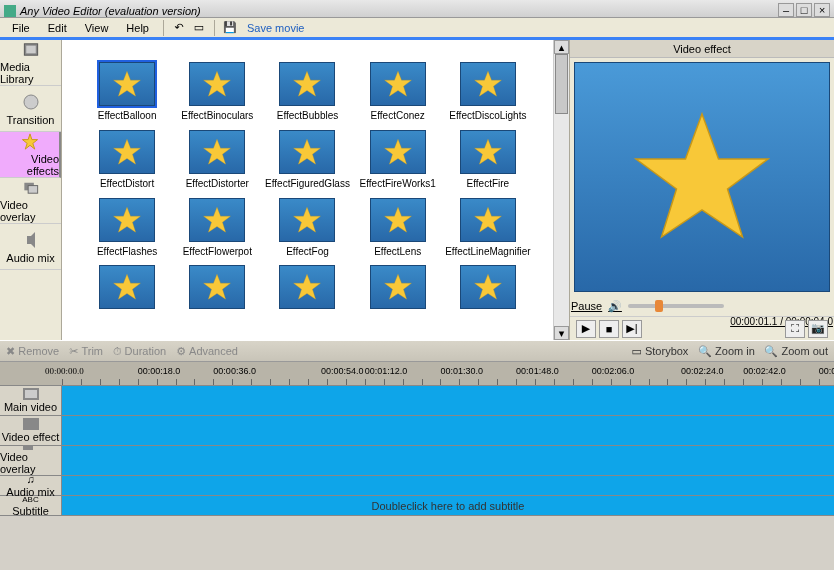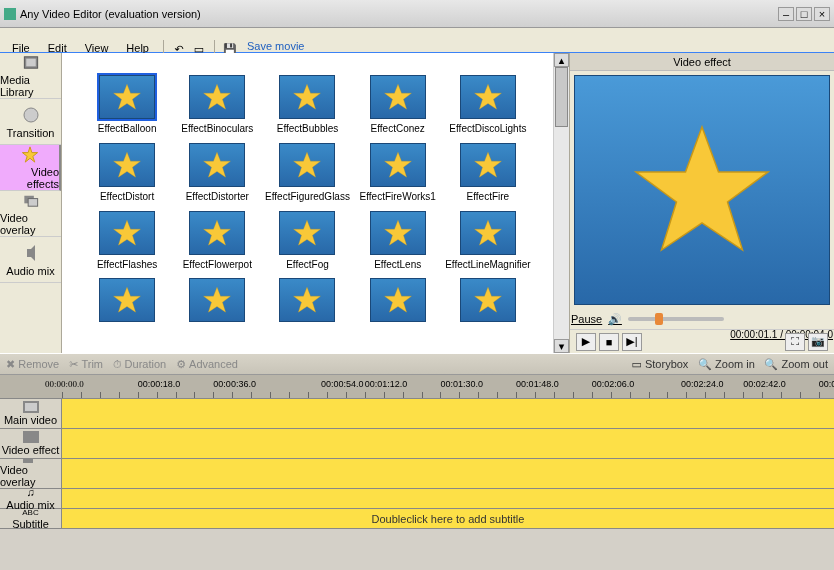--- a/index.html
+++ b/index.html
@@ -1,22 +1,22 @@
 <!DOCTYPE html>
 <html><head>
 <meta charset="utf-8">
 <style>
 * { margin: 0; padding: 0; box-sizing: border-box; font-family: Tahoma, sans-serif; font-size: 11px; }
 body { background: #d4d0c8; width: 834px; height: 570px; overflow: hidden; }
-.titlebar { height: 28px; background: linear-gradient(#e8e8e8,#d0d0d0); display: flex; align-items: center; padding: 0 4px; border-bottom: 1px solid #999; }
+.titlebar { height: 18px; background: linear-gradient(#e8e8e8,#d0d0d0); display: flex; align-items: flex-end; padding: 0 4px; border-bottom: 1px solid #999; font-style: italic; }
 .titleicon { width: 12px; height: 12px; background: #4a8; margin-right: 4px; }
 .titletext { flex: 1; }
 .winbtns { display: flex; gap: 2px; }
 .winbtn { width: 16px; height: 14px; background: #ddd; border: 1px solid #999; text-align: center; line-height: 12px; cursor: pointer; }
-.menubar { height: 22px; background: #ece9d8; display: flex; padding: 12px 4px; border-bottom: 1px solid #3b82f6; gap: 2px; }
+.menubar { height: 22px; background: #ece9d8; display: flex; align-items: center; padding: 0 4px; border-bottom: 3px solid #3b82f6; gap: 2px; }
 .menuitem { padding: 2px 8px; cursor: pointer; }
 .menusep { width: 1px; height: 16px; background: #aca899; margin: 0 4px; }
 .tbicon { width: 18px; height: 18px; border: 1px solid transparent; cursor: pointer; display: flex; align-items: center; justify-content: center; }
 .savemovie { color: #2060c0; margin-left: 6px; cursor: pointer; }
 .main { display: flex; height: 300px; }
 .sidebar { width: 62px; background: #ece9d8; border-right: 1px solid #aca899; }
 .sideitem { height: 46px; display: flex; flex-direction: column; align-items: center; justify-content: center; border-bottom: 1px solid #ccc; cursor: pointer; gap: 2px; }
 .sideitem.active { background: #f0abfc; border-right: 2px solid #888; text-align: right; }
 .sideicon { width: 20px; height: 20px; }
 .gallery { flex: 1; background: #fff; overflow: hidden; position: relative; display: flex; }
@@ -42,21 +42,21 @@
 .ebtn { color: #888; cursor: default; display: flex; align-items: center; gap: 3px; }
 .ebtn.right { margin-left: auto; color: #333; cursor: pointer; }
 .ebtn.act { color: #333; cursor: pointer; }
 .ruler { height: 24px; background: #b8b4a8; display: flex; align-items: center; position: relative; border-bottom: 1px solid #888; }
 .rmark { position: absolute; font-size: 9px; top: 4px; }
 .rtick { position: absolute; width: 1px; height: 6px; background: #666; bottom: 0; }
 .tracks { background: #a8a8b8; }
 .track { height: 30px; display: flex; border-bottom: 1px solid #888; }
 .track.small { height: 20px; }
 .tlabel { width: 62px; background: #d8d4c8; display: flex; flex-direction: column; align-items: center; justify-content: center; border-right: 1px solid #888; gap: 1px; font-size: 10px; }
-.tcontent { flex: 1; background: #fde047; position: relative; }
+.tcontent { flex: 1; background: #0ea5e9; position: relative; }
 .tcontent.sub { display: flex; align-items: center; justify-content: center; color: #333; }
 .star { fill: #f8c838; stroke: #c89818; stroke-width: 1; }
 </style>
 </head>
 <body>
 
 <div class="titlebar">
   <div class="titleicon"></div>
   <div class="titletext">Any Video Editor (evaluation version)</div>
   <div class="winbtns">

